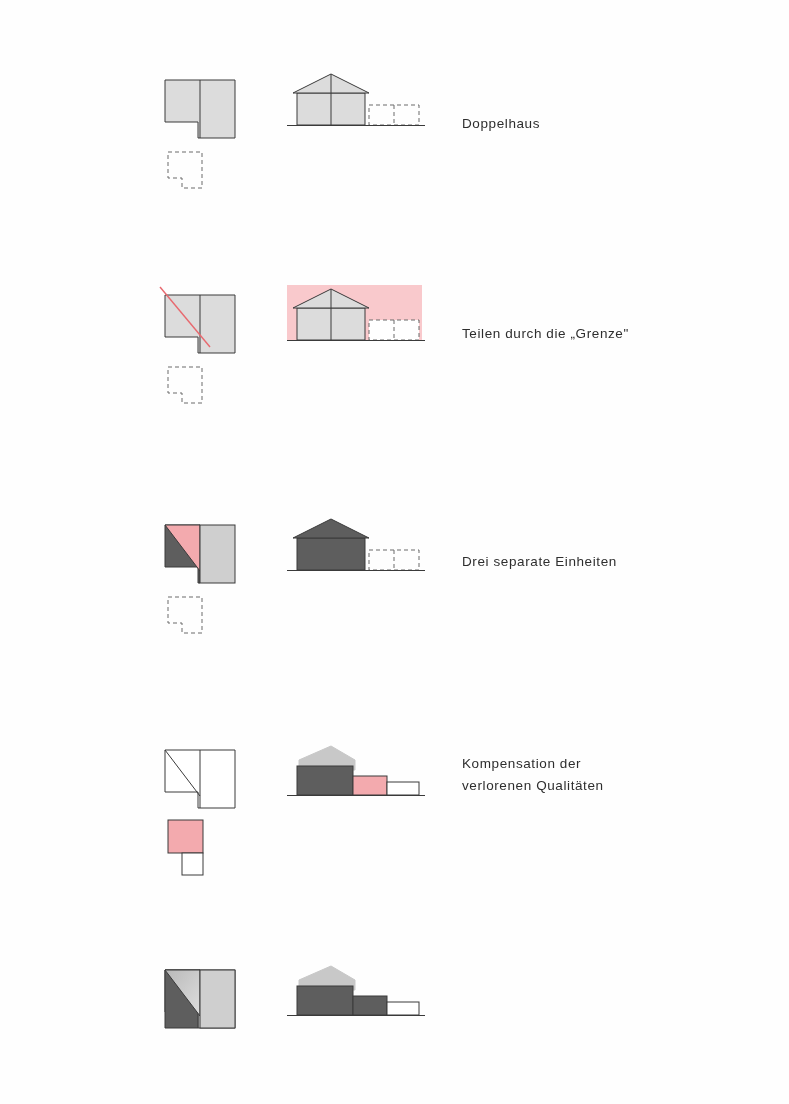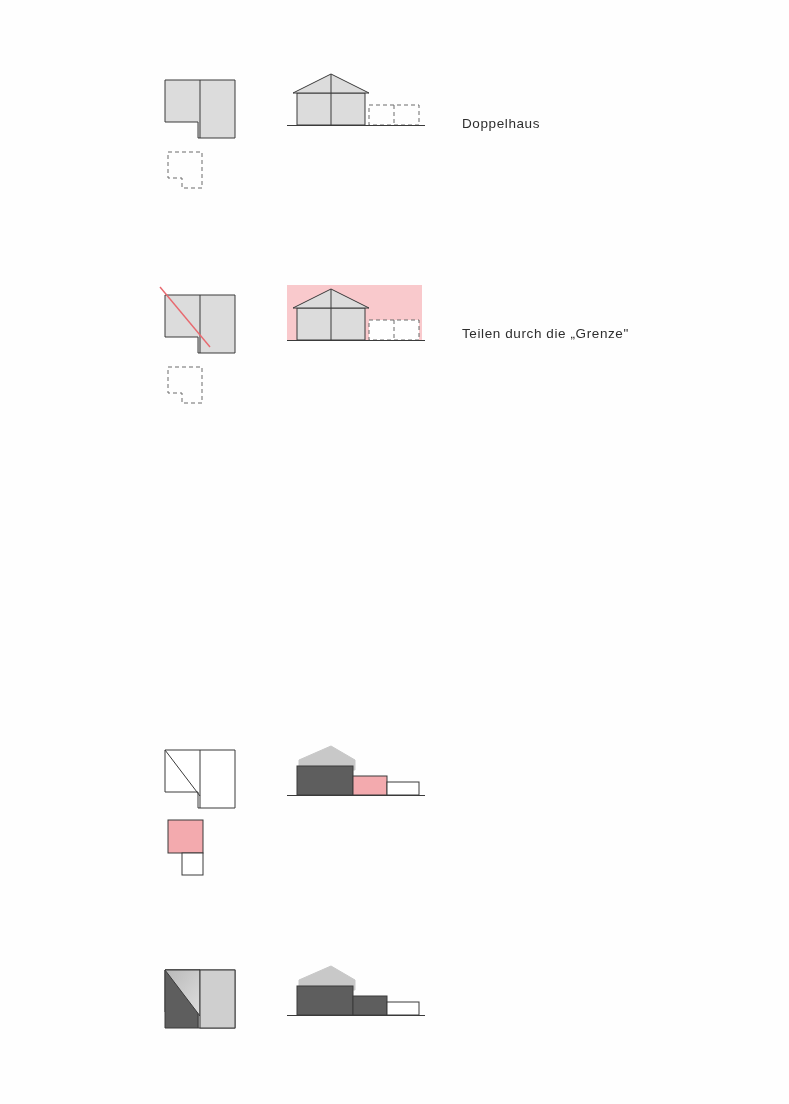--- a/index.html
+++ b/index.html
@@ -108,20 +108,46 @@
         <line x1="46" y1="14" x2="46" y2="65" stroke="#3a3a3a" stroke-width="1"></line>
         <rect x="84" y="45" width="50" height="20" fill="#ffffff" stroke="#6a6a6a" stroke-width="1" stroke-dasharray="4 3"></rect>
         <line x1="109" y1="45" x2="109" y2="65" stroke="#6a6a6a" stroke-width="1" stroke-dasharray="4 3"></line>
         <line x1="2" y1="65.5" x2="140" y2="65.5" stroke="#3a3a3a" stroke-width="1"></line>
       </svg>
     </div>
 
     <div class="caption" style="top:48px;">Teilen durch die „Grenze"</div>
   </div>
 
+  <div class="row" style="top:505px;">
+
+    <div class="plan">
+      <svg width="110" height="190" viewBox="0 0 110 190">
+
+        <path d="M5 20 L40 20 L40 78 L38 78 L38 62 L5 62 Z" fill="#5e5e5e" stroke="#3a3a3a" stroke-width="1"></path>
+
+        <path d="M5 20 L40 20 L40 66 Z" fill="#f3aaae" stroke="#3a3a3a" stroke-width="1"></path>
+
+        <rect x="40" y="20" width="35" height="58" fill="#cfcfcf" stroke="#3a3a3a" stroke-width="1"></rect>
+        <path d="M8 92 L42 92 L42 128 L22 128 L22 118 L8 118 Z" fill="none" stroke="#6a6a6a" stroke-width="1" stroke-dasharray="4 3"></path>
+      </svg>
+    </div>
+
+    <div class="elev">
+      <svg width="150" height="190" viewBox="0 0 150 190">
+        <rect x="12" y="33" width="68" height="32" fill="#5e5e5e" stroke="#3a3a3a" stroke-width="1"></rect>
+        <path d="M8 33 L46 14 L84 33 Z" fill="#5e5e5e" stroke="#3a3a3a" stroke-width="1"></path>
+        <rect x="84" y="45" width="50" height="20" fill="none" stroke="#6a6a6a" stroke-width="1" stroke-dasharray="4 3"></rect>
+        <line x1="109" y1="45" x2="109" y2="65" stroke="#6a6a6a" stroke-width="1" stroke-dasharray="4 3"></line>
+        <line x1="2" y1="65.5" x2="140" y2="65.5" stroke="#3a3a3a" stroke-width="1"></line>
+      </svg>
+    </div>
+
+    <div class="caption" style="top:46px;">Drei separate Einheiten</div>
+  </div>
 
   <div class="row" style="top:730px;">
 
     <div class="plan">
       <svg width="110" height="190" viewBox="0 0 110 190">
         <path d="M5 20 L75 20 L75 78 L38 78 L38 62 L5 62 Z" fill="#ffffff" stroke="#3a3a3a" stroke-width="1"></path>
         <line x1="40" y1="20" x2="40" y2="78" stroke="#3a3a3a" stroke-width="1"></line>
         <line x1="5" y1="20" x2="40" y2="66" stroke="#3a3a3a" stroke-width="1"></line>
 
         <rect x="8" y="90" width="35" height="33" fill="#f3aaae" stroke="#3a3a3a" stroke-width="1"></rect>
@@ -135,20 +161,22 @@
         <path d="M14 30 L46 16 L70 30 L70 40 L14 40 Z" fill="#c8c8c8" stroke="#c8c8c8" stroke-width="1"></path>
         <rect x="12" y="36" width="56" height="29" fill="#5e5e5e" stroke="#3a3a3a" stroke-width="1"></rect>
 
         <rect x="68" y="46" width="34" height="19" fill="#f3aaae" stroke="#3a3a3a" stroke-width="1"></rect>
 
         <rect x="102" y="52" width="32" height="13" fill="#ffffff" stroke="#3a3a3a" stroke-width="1"></rect>
         <line x1="2" y1="65.5" x2="140" y2="65.5" stroke="#3a3a3a" stroke-width="1"></line>
       </svg>
     </div>
 
+    <div class="caption" style="top:23px;">Kompensation der
+verlorenen Qualitäten</div>
   </div>
 
   <div class="row" style="top:950px;">
 
     <div class="plan">
       <svg width="110" height="190" viewBox="0 0 110 190">
         <defs>
           <linearGradient id="planGrad5" x1="0" y1="0" x2="1" y2="1">
             <stop offset="0%" stop-color="#b9b9b9"></stop>
             <stop offset="100%" stop-color="#dedede"></stop>

